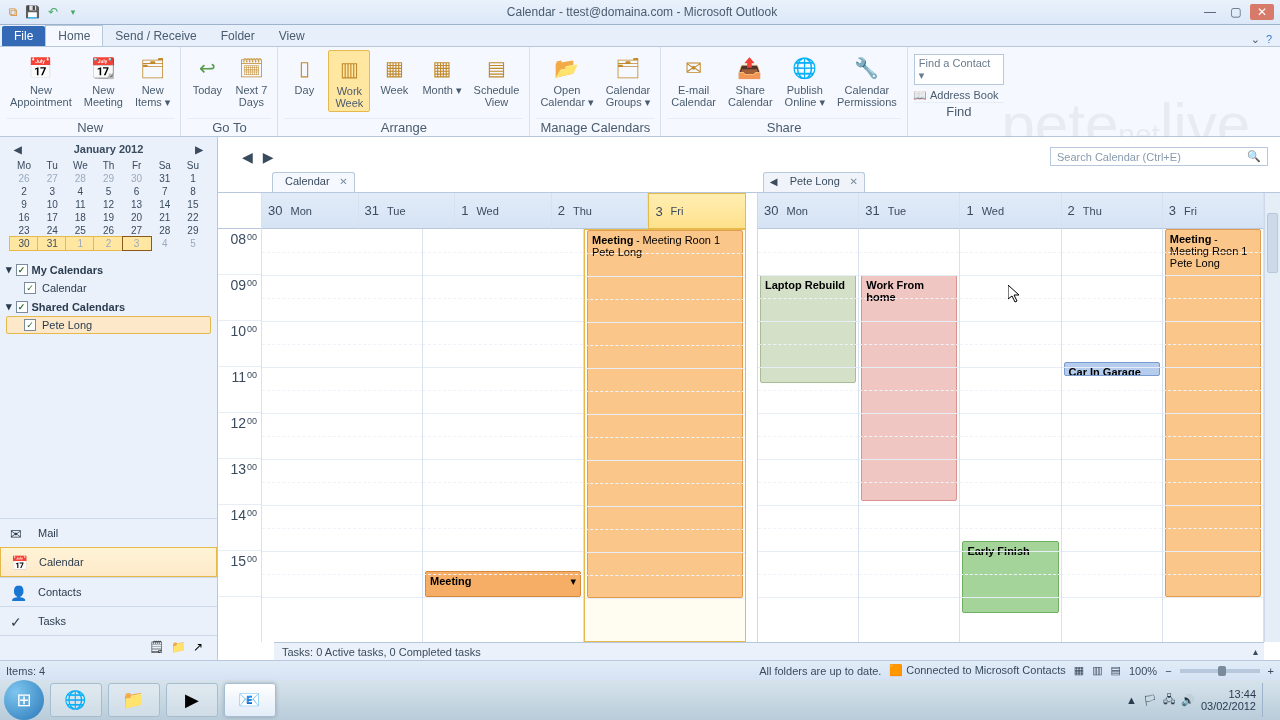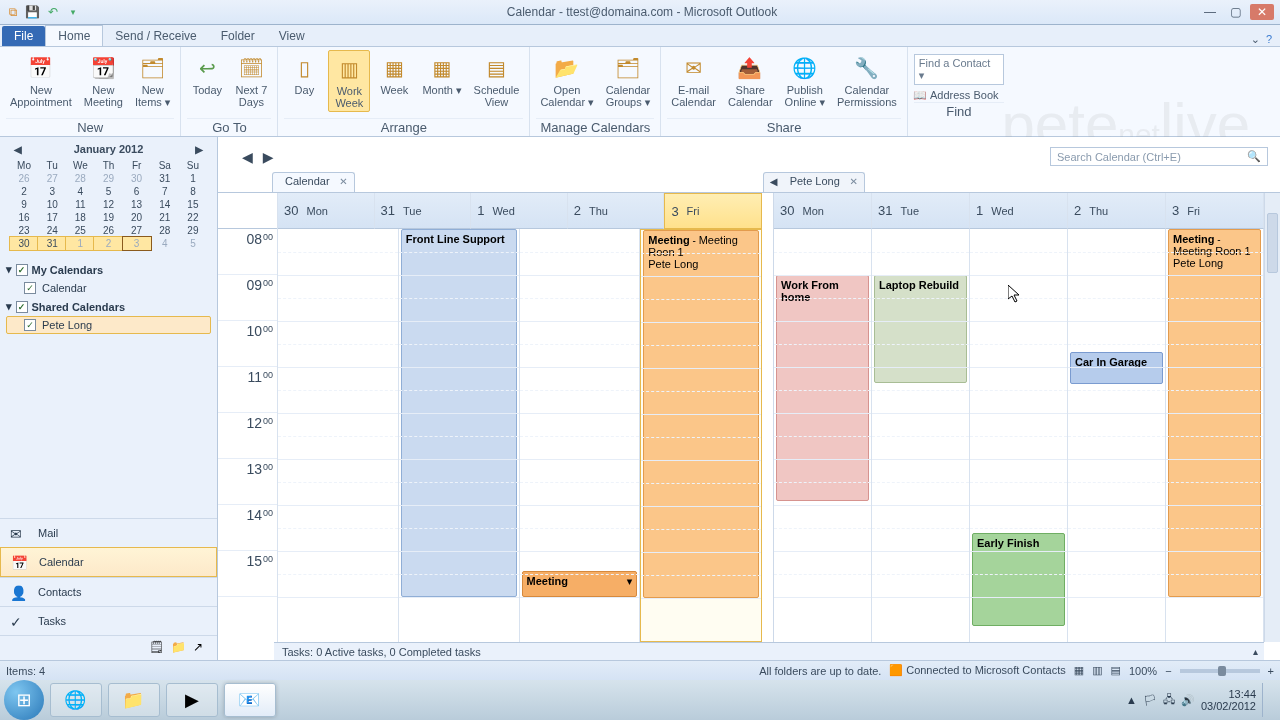--- a/index.html
+++ b/index.html
@@ -64,21 +64,21 @@
 .search-cal{margin-left:auto;border:1px solid #b7c8dd;padding:2px 6px;width:218px;color:#8a9bae;display:flex;align-items:center;}
 .search-cal .mg{margin-left:auto;font-size:11px;}
 
 .cal-tabs{display:flex;padding-left:54px;height:20px;position:relative;}
 .cal-tab{border:1px solid #b7c8dd;border-bottom:none;border-radius:3px 3px 0 0;padding:2px 24px 2px 12px;position:relative;background:#f5f9ff;color:#3a4b5e;}
 .cal-tab .x{position:absolute;right:6px;top:3px;font-size:10px;color:#7a8b9e;}
 .cal-tab.pete{margin-left:408px;background:#f0f4fa;padding-left:26px;}
 .cal-tab.pete .arr{position:absolute;left:6px;top:3px;font-size:10px;}
 
 .grids{display:flex;flex:1;border-top:1px solid #b7c8dd;}
-.time-gutter{width:60px;border-right:1px solid #d8e2ef;text-align:center;}
+.time-gutter{width:44px;border-right:1px solid #d8e2ef;text-align:center;}
 .time-gutter .allday{height:36px;border-bottom:1px solid #b7c8dd;}
 .time-gutter .slot{height:46px;border-bottom:1px solid #e6edf7;display:flex;align-items:flex-start;justify-content:flex-end;padding:2px 4px;color:#3a4b5e;}
 .time-gutter .slot .hr{font-size:14px;}
 .time-gutter .slot .mn{font-size:9px;margin-left:1px;margin-top:1px;}
 .cal-pane{flex:1;display:flex;flex-direction:column;position:relative;}
 .day-heads{display:flex;height:36px;}
 .day-head{flex:1;border-right:1px solid #d8e2ef;border-bottom:1px solid #b7c8dd;display:flex;align-items:center;padding-left:6px;color:#3a4b5e;background:linear-gradient(#e2ecf8,#d5e3f4);}
 .day-head.today{background:linear-gradient(#ffeeb3,#ffe18c);border:1px solid #e6b94d;}
 .day-head .dn{font-size:13px;margin-right:8px;}
 .day-grid{flex:1;position:relative;display:flex;}
@@ -430,39 +430,20 @@
               <div class="hr-line" style="top: 230px;"></div>
               <div class="hr-line half" style="top: 207px;"></div>
               <div class="hr-line" style="top: 276px;"></div>
               <div class="hr-line half" style="top: 253px;"></div>
               <div class="hr-line" style="top: 322px;"></div>
               <div class="hr-line half" style="top: 299px;"></div>
               <div class="hr-line" style="top: 368px;"></div>
               <div class="hr-line half" style="top: 345px;"></div>
             </div>
           <div class="day-col">
-            <div class="evt blue" style="top:0;height:368px"><span class="ttl">Front Line Support</span></div>
-          <div class="hr-line" style="top: 46px;"></div>
-              <div class="hr-line half" style="top: 23px;"></div>
-              <div class="hr-line" style="top: 92px;"></div>
-              <div class="hr-line half" style="top: 69px;"></div>
-              <div class="hr-line" style="top: 138px;"></div>
-              <div class="hr-line half" style="top: 115px;"></div>
-              <div class="hr-line" style="top: 184px;"></div>
-              <div class="hr-line half" style="top: 161px;"></div>
-              <div class="hr-line" style="top: 230px;"></div>
-              <div class="hr-line half" style="top: 207px;"></div>
-              <div class="hr-line" style="top: 276px;"></div>
-              <div class="hr-line half" style="top: 253px;"></div>
-              <div class="hr-line" style="top: 322px;"></div>
-              <div class="hr-line half" style="top: 299px;"></div>
-              <div class="hr-line" style="top: 368px;"></div>
-              <div class="hr-line half" style="top: 345px;"></div>
-            </div>
-          <div class="day-col">
             <div class="evt orange2" style="top:342px;height:26px"><span class="ttl">Meeting</span> <span style="float:right">▾</span></div>
           <div class="hr-line" style="top: 46px;"></div>
               <div class="hr-line half" style="top: 23px;"></div>
               <div class="hr-line" style="top: 92px;"></div>
               <div class="hr-line half" style="top: 69px;"></div>
               <div class="hr-line" style="top: 138px;"></div>
               <div class="hr-line half" style="top: 115px;"></div>
               <div class="hr-line" style="top: 184px;"></div>
               <div class="hr-line half" style="top: 161px;"></div>
               <div class="hr-line" style="top: 230px;"></div>
@@ -501,78 +482,78 @@
       <div class="cal-pane">
         <div class="day-heads" id="heads2">
             <div class="day-head"><span class="dn">30</span>Mon</div>
             <div class="day-head"><span class="dn">31</span>Tue</div>
             <div class="day-head"><span class="dn">1</span>Wed</div>
             <div class="day-head"><span class="dn">2</span>Thu</div>
             <div class="day-head"><span class="dn">3</span>Fri</div>
           </div>
         <div class="day-grid" id="grid2">
           <div class="day-col">
+            <div class="evt olive" style="top:46px;height:108px"><span class="ttl">Laptop Rebuild</span></div>
+          <div class="hr-line" style="top: 46px;"></div>
+              <div class="hr-line half" style="top: 23px;"></div>
+              <div class="hr-line" style="top: 92px;"></div>
+              <div class="hr-line half" style="top: 69px;"></div>
+              <div class="hr-line" style="top: 138px;"></div>
+              <div class="hr-line half" style="top: 115px;"></div>
+              <div class="hr-line" style="top: 184px;"></div>
+              <div class="hr-line half" style="top: 161px;"></div>
+              <div class="hr-line" style="top: 230px;"></div>
+              <div class="hr-line half" style="top: 207px;"></div>
+              <div class="hr-line" style="top: 276px;"></div>
+              <div class="hr-line half" style="top: 253px;"></div>
+              <div class="hr-line" style="top: 322px;"></div>
+              <div class="hr-line half" style="top: 299px;"></div>
+              <div class="hr-line" style="top: 368px;"></div>
+              <div class="hr-line half" style="top: 345px;"></div>
+            </div>
+          <div class="day-col">
             <div class="evt pink" style="top:46px;height:226px"><span class="ttl">Work From home</span></div>
           <div class="hr-line" style="top: 46px;"></div>
               <div class="hr-line half" style="top: 23px;"></div>
               <div class="hr-line" style="top: 92px;"></div>
               <div class="hr-line half" style="top: 69px;"></div>
               <div class="hr-line" style="top: 138px;"></div>
               <div class="hr-line half" style="top: 115px;"></div>
               <div class="hr-line" style="top: 184px;"></div>
               <div class="hr-line half" style="top: 161px;"></div>
               <div class="hr-line" style="top: 230px;"></div>
               <div class="hr-line half" style="top: 207px;"></div>
               <div class="hr-line" style="top: 276px;"></div>
               <div class="hr-line half" style="top: 253px;"></div>
               <div class="hr-line" style="top: 322px;"></div>
               <div class="hr-line half" style="top: 299px;"></div>
               <div class="hr-line" style="top: 368px;"></div>
               <div class="hr-line half" style="top: 345px;"></div>
             </div>
           <div class="day-col">
-            <div class="evt olive" style="top:46px;height:108px"><span class="ttl">Laptop Rebuild</span></div>
+            <div class="evt green" style="top:312px;height:72px"><span class="ttl">Early Finish</span></div>
           <div class="hr-line" style="top: 46px;"></div>
               <div class="hr-line half" style="top: 23px;"></div>
               <div class="hr-line" style="top: 92px;"></div>
               <div class="hr-line half" style="top: 69px;"></div>
               <div class="hr-line" style="top: 138px;"></div>
               <div class="hr-line half" style="top: 115px;"></div>
               <div class="hr-line" style="top: 184px;"></div>
               <div class="hr-line half" style="top: 161px;"></div>
               <div class="hr-line" style="top: 230px;"></div>
               <div class="hr-line half" style="top: 207px;"></div>
               <div class="hr-line" style="top: 276px;"></div>
               <div class="hr-line half" style="top: 253px;"></div>
               <div class="hr-line" style="top: 322px;"></div>
               <div class="hr-line half" style="top: 299px;"></div>
               <div class="hr-line" style="top: 368px;"></div>
               <div class="hr-line half" style="top: 345px;"></div>
             </div>
           <div class="day-col">
-            <div class="evt green" style="top:304px;height:93px"><span class="ttl">Early Finish</span></div>
-          <div class="hr-line" style="top: 46px;"></div>
-              <div class="hr-line half" style="top: 23px;"></div>
-              <div class="hr-line" style="top: 92px;"></div>
-              <div class="hr-line half" style="top: 69px;"></div>
-              <div class="hr-line" style="top: 138px;"></div>
-              <div class="hr-line half" style="top: 115px;"></div>
-              <div class="hr-line" style="top: 184px;"></div>
-              <div class="hr-line half" style="top: 161px;"></div>
-              <div class="hr-line" style="top: 230px;"></div>
-              <div class="hr-line half" style="top: 207px;"></div>
-              <div class="hr-line" style="top: 276px;"></div>
-              <div class="hr-line half" style="top: 253px;"></div>
-              <div class="hr-line" style="top: 322px;"></div>
-              <div class="hr-line half" style="top: 299px;"></div>
-              <div class="hr-line" style="top: 368px;"></div>
-              <div class="hr-line half" style="top: 345px;"></div>
-            </div>
-          <div class="day-col">
-            <div class="evt bluebox" style="top:123px;height:32px"><span class="ttl">Car In Garage</span></div>
+            <div class="evt bluebox" style="top:133px;height:14px"><span class="ttl">Car In Garage</span></div>
           <div class="hr-line" style="top: 46px;"></div>
               <div class="hr-line half" style="top: 23px;"></div>
               <div class="hr-line" style="top: 92px;"></div>
               <div class="hr-line half" style="top: 69px;"></div>
               <div class="hr-line" style="top: 138px;"></div>
               <div class="hr-line half" style="top: 115px;"></div>
               <div class="hr-line" style="top: 184px;"></div>
               <div class="hr-line half" style="top: 161px;"></div>
               <div class="hr-line" style="top: 230px;"></div>
               <div class="hr-line half" style="top: 207px;"></div>

